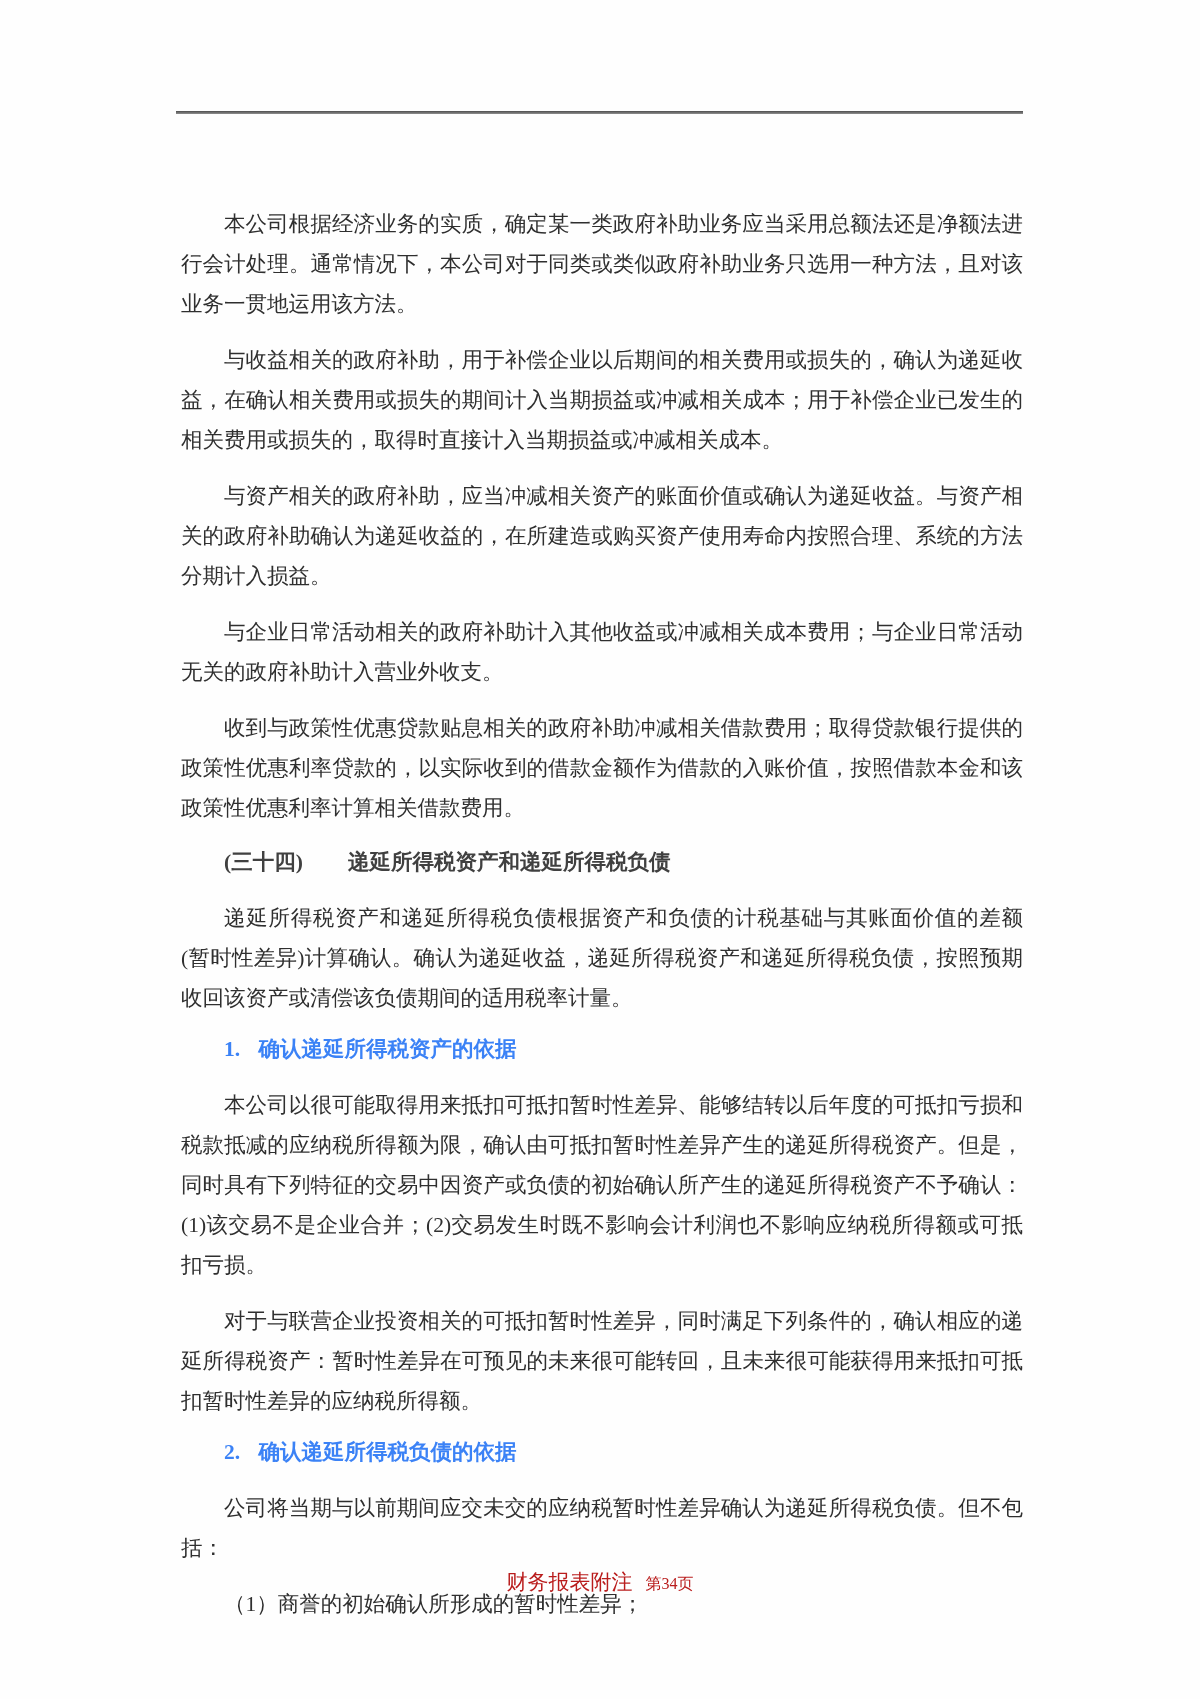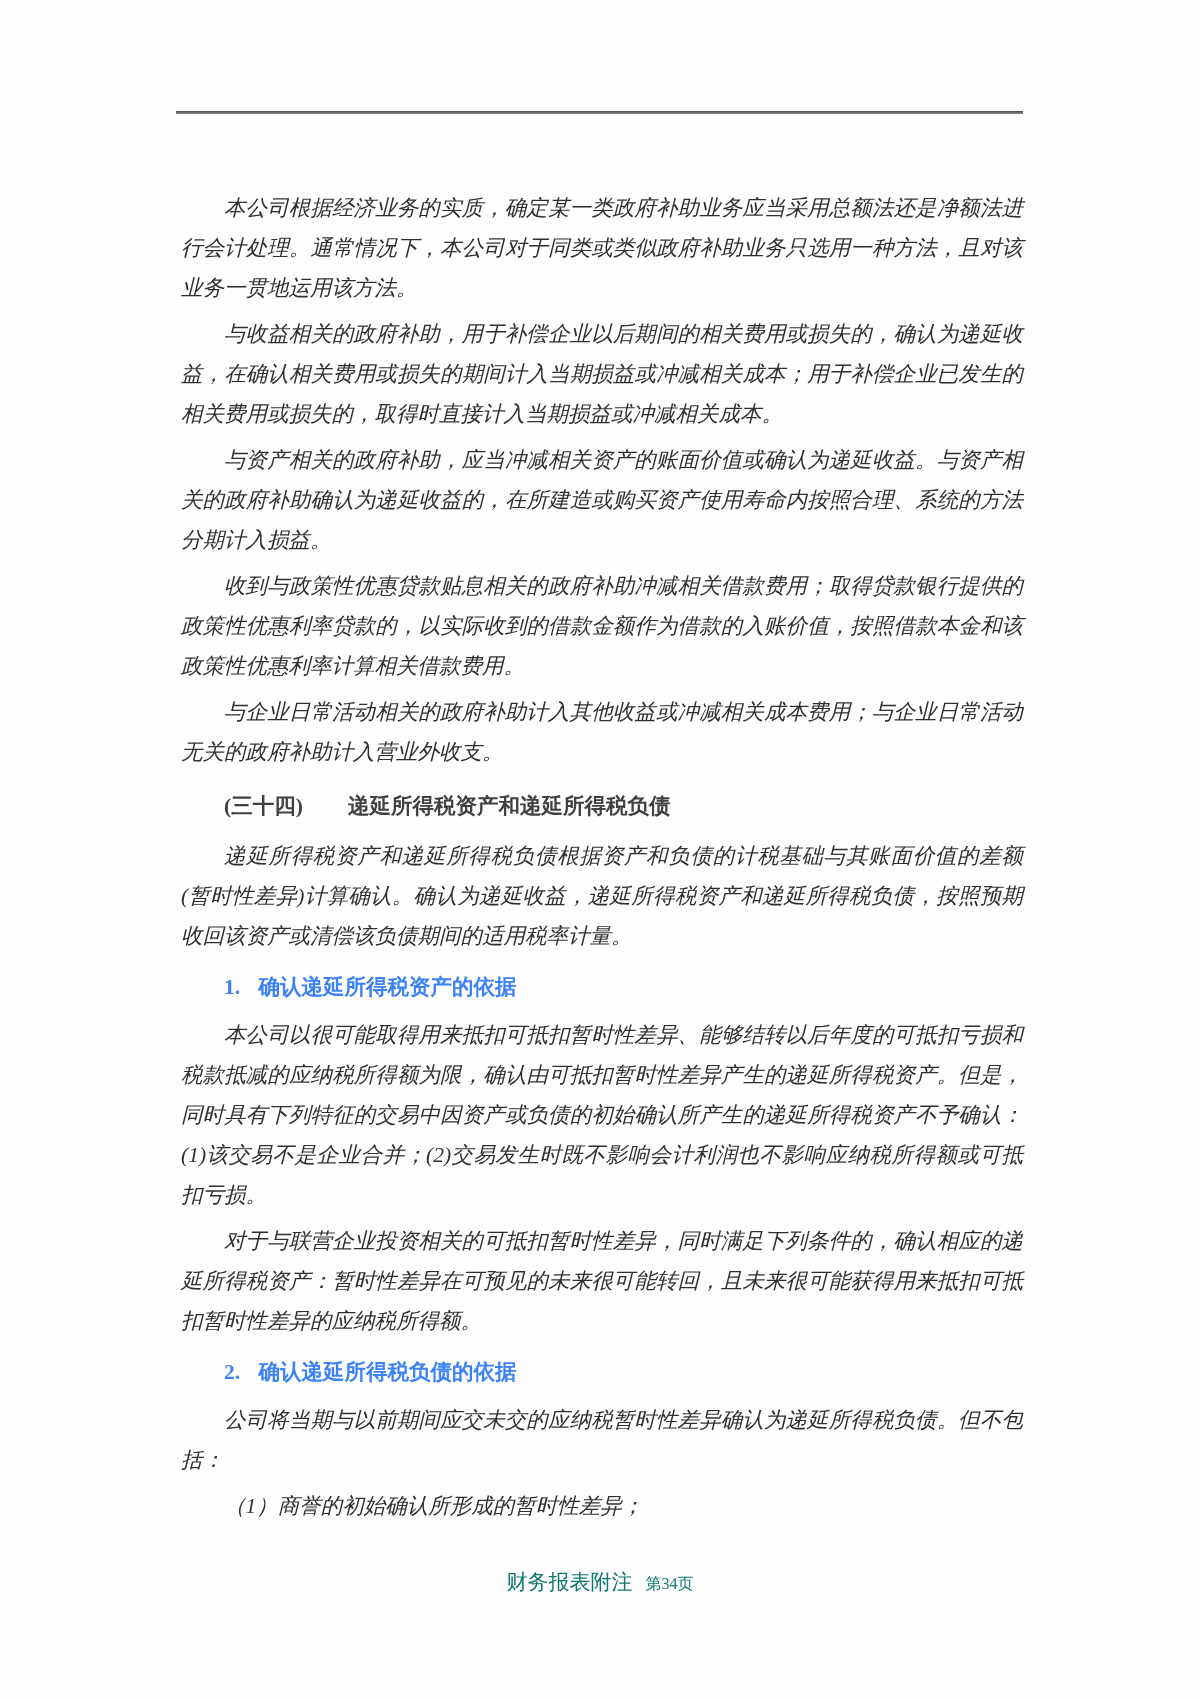--- a/index.html
+++ b/index.html
@@ -30,23 +30,22 @@
     left: 181px;
     top: 188px;
     width: 842px;
     color: #2f2f2f;
     font-size: 21.5px;
     line-height: 40px;
     text-align: justify;
     text-justify: inter-ideograph;
   }
   .para {
-    margin: 0 0 6px 0;
+    margin: 16px 0 6px 0;
     text-indent: 2em;
-    font-style: italic;
   }
   .heading-l1 {
     font-weight: bold;
     color: #404040;
     margin: 14px 0 10px 0;
     text-indent: 2em;
   }
   .heading-l1 .heading-num { margin-right: 2.1em; }
   .heading-l2 {
     font-weight: bold;
@@ -54,38 +53,38 @@
     margin: 11px 0 8px 0;
     text-indent: 2em;
   }
   .heading-l2 .heading-num { margin-right: 0.85em; }
   .doc-footer {
     position: absolute;
     left: 0;
     top: 1566px;
     width: 1200px;
     text-align: center;
-    color: #0f766e;
+    color: #b91c1c;
     line-height: 32px;
     white-space: nowrap;
   }
   .footer-title { font-size: 21px; }
   .footer-page { font-size: 16px; margin-left: 9px; }
 </style>
 </head>
 <body>
 
 <div class="page">
   <div class="header-rule"></div>
   <main class="doc-body" id="doc-body">
       <p class="para">本公司根据经济业务的实质，确定某一类政府补助业务应当采用总额法还是净额法进行会计处理。通常情况下，本公司对于同类或类似政府补助业务只选用一种方法，且对该业务一贯地运用该方法。</p>
       <p class="para">与收益相关的政府补助，用于补偿企业以后期间的相关费用或损失的，确认为递延收益，在确认相关费用或损失的期间计入当期损益或冲减相关成本；用于补偿企业已发生的相关费用或损失的，取得时直接计入当期损益或冲减相关成本。</p>
       <p class="para">与资产相关的政府补助，应当冲减相关资产的账面价值或确认为递延收益。与资产相关的政府补助确认为递延收益的，在所建造或购买资产使用寿命内按照合理、系统的方法分期计入损益。</p>
+      <p class="para">与企业日常活动相关的政府补助计入其他收益或冲减相关成本费用；与企业日常活动无关的政府补助计入营业外收支。</p>
       <p class="para">收到与政策性优惠贷款贴息相关的政府补助冲减相关借款费用；取得贷款银行提供的政策性优惠利率贷款的，以实际收到的借款金额作为借款的入账价值，按照借款本金和该政策性优惠利率计算相关借款费用。</p>
-      <p class="para">与企业日常活动相关的政府补助计入其他收益或冲减相关成本费用；与企业日常活动无关的政府补助计入营业外收支。</p>
       <div class="heading-l1"><span class="heading-num">(三十四)</span><span class="heading-text">递延所得税资产和递延所得税负债</span></div>
       <p class="para">递延所得税资产和递延所得税负债根据资产和负债的计税基础与其账面价值的差额(暂时性差异)计算确认。确认为递延收益，递延所得税资产和递延所得税负债，按照预期收回该资产或清偿该负债期间的适用税率计量。</p>
       <div class="heading-l2"><span class="heading-num">1.</span><span class="heading-text">确认递延所得税资产的依据</span></div>
       <p class="para">本公司以很可能取得用来抵扣可抵扣暂时性差异、能够结转以后年度的可抵扣亏损和税款抵减的应纳税所得额为限，确认由可抵扣暂时性差异产生的递延所得税资产。但是，同时具有下列特征的交易中因资产或负债的初始确认所产生的递延所得税资产不予确认：(1)该交易不是企业合并；(2)交易发生时既不影响会计利润也不影响应纳税所得额或可抵扣亏损。</p>
       <p class="para">对于与联营企业投资相关的可抵扣暂时性差异，同时满足下列条件的，确认相应的递延所得税资产：暂时性差异在可预见的未来很可能转回，且未来很可能获得用来抵扣可抵扣暂时性差异的应纳税所得额。</p>
       <div class="heading-l2"><span class="heading-num">2.</span><span class="heading-text">确认递延所得税负债的依据</span></div>
       <p class="para">公司将当期与以前期间应交未交的应纳税暂时性差异确认为递延所得税负债。但不包括：</p>
       <p class="para">（1）商誉的初始确认所形成的暂时性差异；</p>
     </main>
   <footer class="doc-footer">

